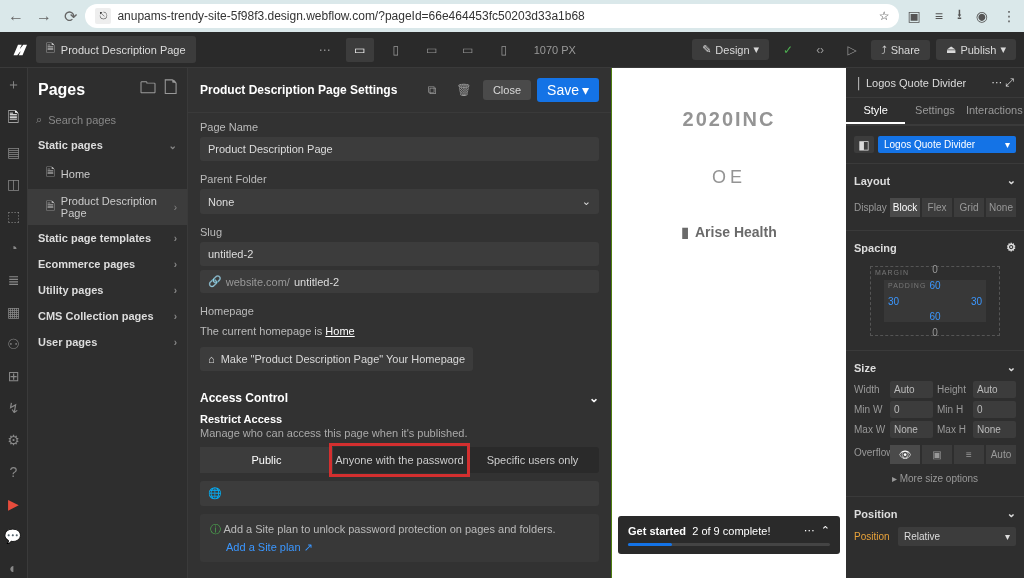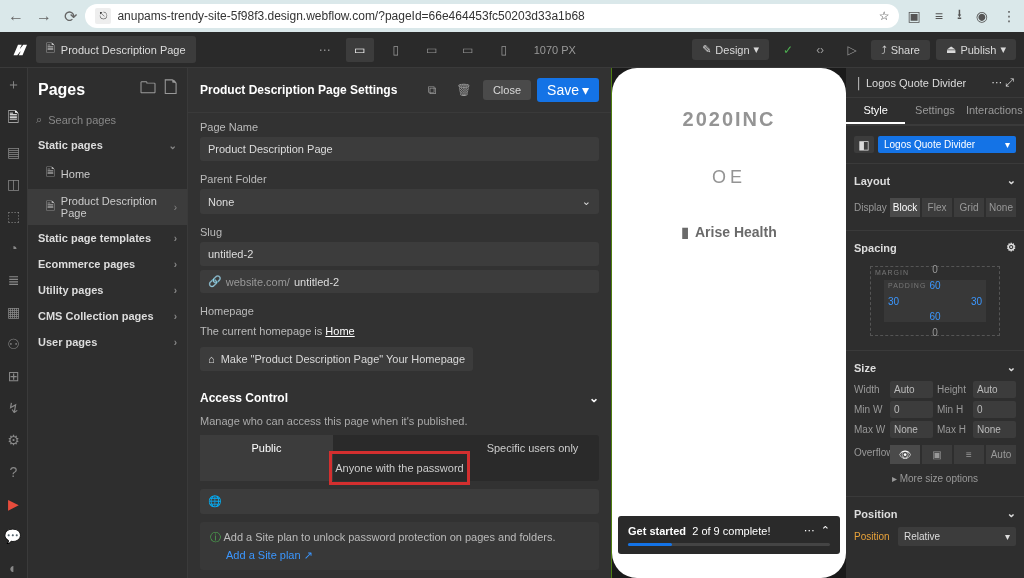--- a/index.html
+++ b/index.html
@@ -56,28 +56,28 @@
 .slug-preview { margin: 0 12px 4px; background: #3c3c3c; border-radius: 3px; padding: 5px 8px; font-size: 11px; color: #999; display: flex; align-items: center; gap: 4px; }
 .homepage-note { padding: 4px 12px; font-size: 11px; color: #bbb; }
 .homepage-note a { color: #fff; text-decoration: underline; }
 .make-hp { margin: 6px 12px; background: #3c3c3c; border-radius: 3px; padding: 6px 8px; font-size: 11px; display: flex; align-items: center; gap: 6px; width: fit-content; }
 .section-heading { padding: 14px 12px 8px; font-size: 12px; font-weight: 600; color: #fff; display: flex; justify-content: space-between; align-items: center; }
 .restrict-label { padding: 0 12px; font-size: 11px; color: #fff; font-weight: 600; }
 .restrict-note { padding: 2px 12px 8px; font-size: 11px; color: #aaa; }
 .access-tabs { margin: 0 12px; display: flex; background: #2a2a2a; border-radius: 3px; overflow: visible; }
 .access-tab { flex: 1; text-align: center; padding: 7px 0; font-size: 11px; color: #ccc; cursor: pointer; }
 .access-tab.active { background: #3c3c3c; color: #fff; }
-.access-tab.highlighted { position: relative; margin-top: 20px; }
+.access-tab.highlighted { position: relative; }
 .access-tab.highlighted::before { content: ""; position: absolute; inset: -4px; border: 3px solid #d32f2f; pointer-events: none; }
 .info-line { margin: 8px 12px; background: #3c3c3c; border-radius: 3px; padding: 6px 8px; font-size: 11px; color: #bbb; display: flex; align-items: center; gap: 6px; }
 .plan-box { margin: 6px 12px 0; background: #383838; border-radius: 3px; padding: 8px 10px; font-size: 11px; color: #bbb; }
 .plan-box .link { color: #3b97ff; cursor: pointer; }
 
 
-.canvas { width: 234px; background: #fff; position: relative; display: flex; flex-direction: column; border-radius: 25px; }
+.canvas { width: 234px; background: #fff; position: relative; display: flex; flex-direction: column; }
 .canvas-content { flex: 1; display: flex; flex-direction: column; align-items: center; justify-content: flex-start; padding-top: 40px; gap: 36px; color: #7a7a7a; }
 .logo-text { font-size: 20px; font-weight: 700; color: #949494; letter-spacing: 2px; }
 .logo-oe { font-size: 18px; color: #949494; letter-spacing: 4px; font-weight: 500; }
 .arise { display: flex; align-items: center; gap: 6px; color: #6a6a6a; font-size: 14px; font-weight: 600; }
 .get-started { position: absolute; bottom: 24px; left: 6px; right: 6px; background: #2a2a2a; color: #fff; border-radius: 3px; padding: 8px 10px; font-size: 11px; }
 .get-started .bar { margin-top: 6px; height: 3px; background: #444; border-radius: 2px; position: relative; }
 .get-started .bar::before { content: ""; position: absolute; left: 0; top: 0; bottom: 0; width: 22%; background: #1473e6; border-radius: 2px; }
 .get-started .top { display: flex; justify-content: space-between; align-items: center; }
 
 
@@ -278,20 +278,21 @@
     <div class="field-label">Homepage</div>
     <div class="homepage-note"><span>The current homepage is </span><a>Home</a></div>
     <div class="make-hp">
         <span>⌂</span>
         <span>Make "Product Description Page" Your Homepage</span>
       </div>
     <div class="section-heading">
         <span>Access Control</span>
         <span>⌄</span>
       </div>
+    <div class="restrict-label">Restrict Access</div>
     <div class="restrict-note">Manage who can access this page when it's published.</div>
     <div class="access-tabs">
       <div class="access-tab active">Public</div>
       <div class="access-tab highlighted">Anyone with the password</div>
       <div class="access-tab">Specific users only</div>
     </div>
     <div class="info-line">
         <span>🌐</span>
       </div>
     <div class="plan-box">

